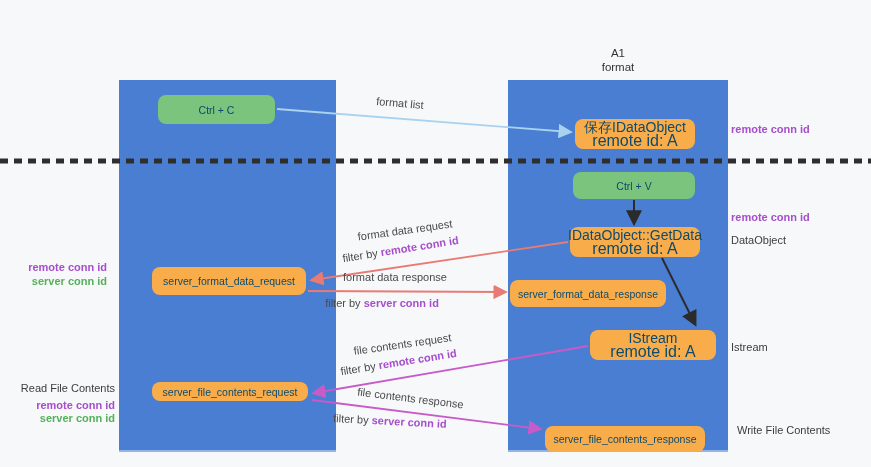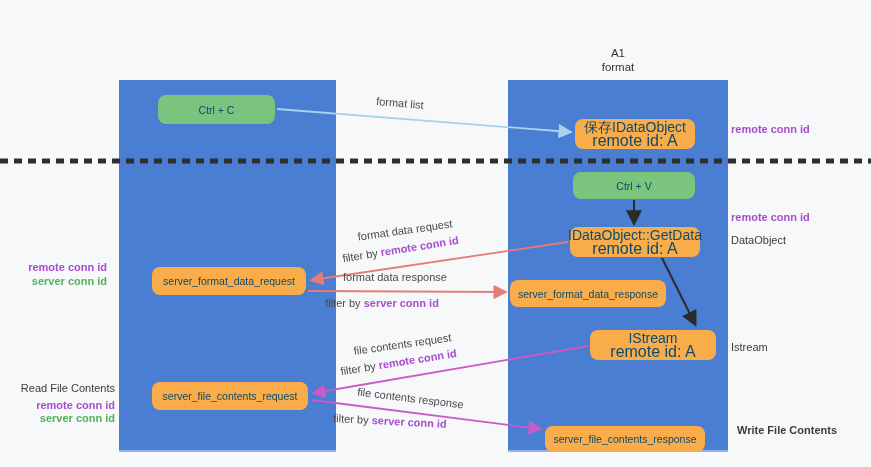--- a/index.html
+++ b/index.html
@@ -96,21 +96,21 @@
 
   <div class="box orange" style="left:152px; top:267px; width:154px; height:28px;">
     <span class="single">server_format_data_request</span>
   </div>
 
   <div class="box orange" style="left:590px; top:330px; width:126px; height:30px;">
     <span class="l1">IStream</span>
     <span class="l2">remote id: A</span>
   </div>
 
-  <div class="box orange" style="left:152px; top:382px; width:156px; height:28px;">
+  <div class="box orange" style="left:152px; top:382px; width:156px; height:19px;">
     <span class="single">server_file_contents_request</span>
   </div>
 
   <div class="box orange" style="left:545px; top:418px; width:160px; height:26px;margin-top:8px;">
     <span class="single">server_file_contents_response</span>
   </div>
 
   <div class="ann" style="left:350px; top:97px; width:100px; transform:rotate(5deg);">format list</div>
 
   <div class="ann" style="left:330px; top:224px; width:150px; transform:rotate(-8deg);">format data request</div>
@@ -130,21 +130,21 @@
 
   <div class="ann" style="left:338px; top:392px; width:145px; transform:rotate(7deg);">file contents response</div>
   <div class="ann" style="left:315px; top:415px; width:150px; transform:rotate(3deg);">
     <span>filter by </span><span class="purple">server conn id</span>
   </div>
 
   <div class="sidelabel bold-purple" style="left:731px; top:123px;">remote conn id</div>
   <div class="sidelabel bold-purple" style="left:731px; top:211px;">remote conn id</div>
   <div class="sidelabel" style="left:731px; top:234px;text-align:center;">DataObject</div>
   <div class="sidelabel" style="left:731px; top:341px;">Istream</div>
-  <div class="sidelabel" style="left:737px; top:424px;font-weight:bold;">Write File Contents</div>
+  <div class="sidelabel" style="left:737px; top:424px;">Write File Contents</div>
 
   <div class="leftgroup" style="left:10px; top:261px; width:97px;">
     <div class="purple">remote conn id</div>
     <div class="greentx">server conn id</div>
   </div>
 
   <div class="leftgroup" style="left:10px; top:382px; width:105px;">
     <div style="color:#3c3c3c;">Read File Contents</div>
     <div class="purple" style="margin-top:3px;">remote conn id</div>
     <div class="greentx">server conn id</div>

